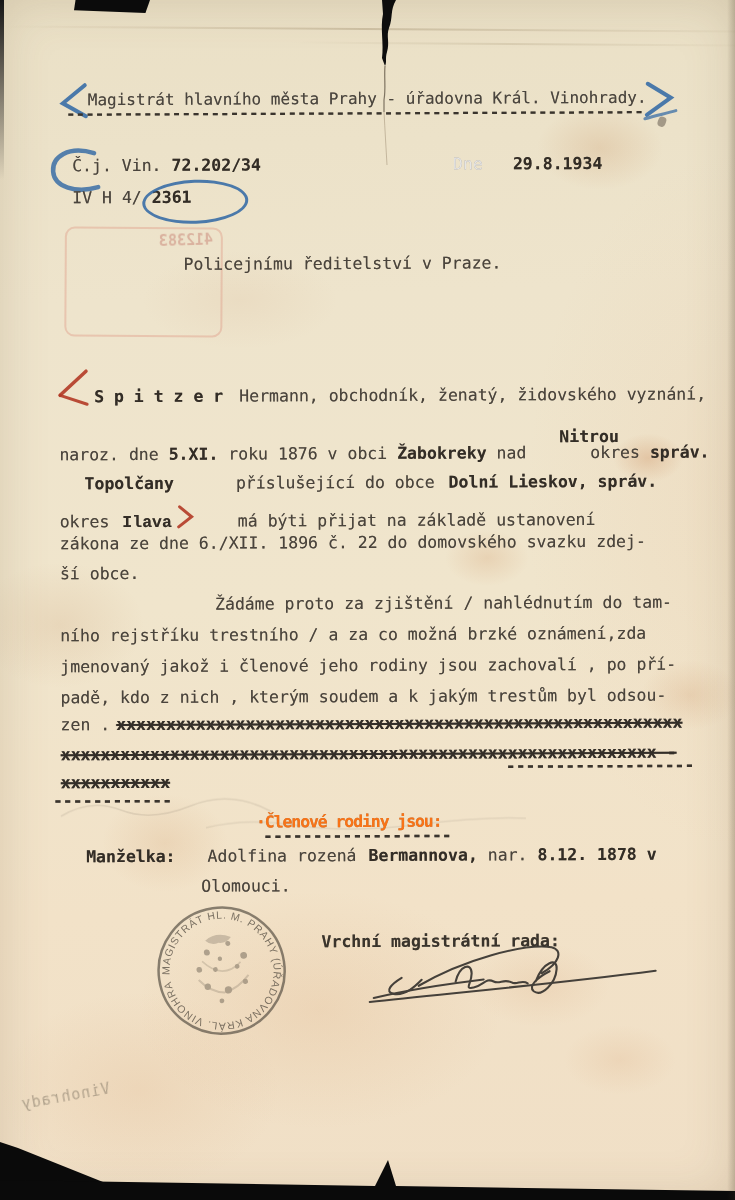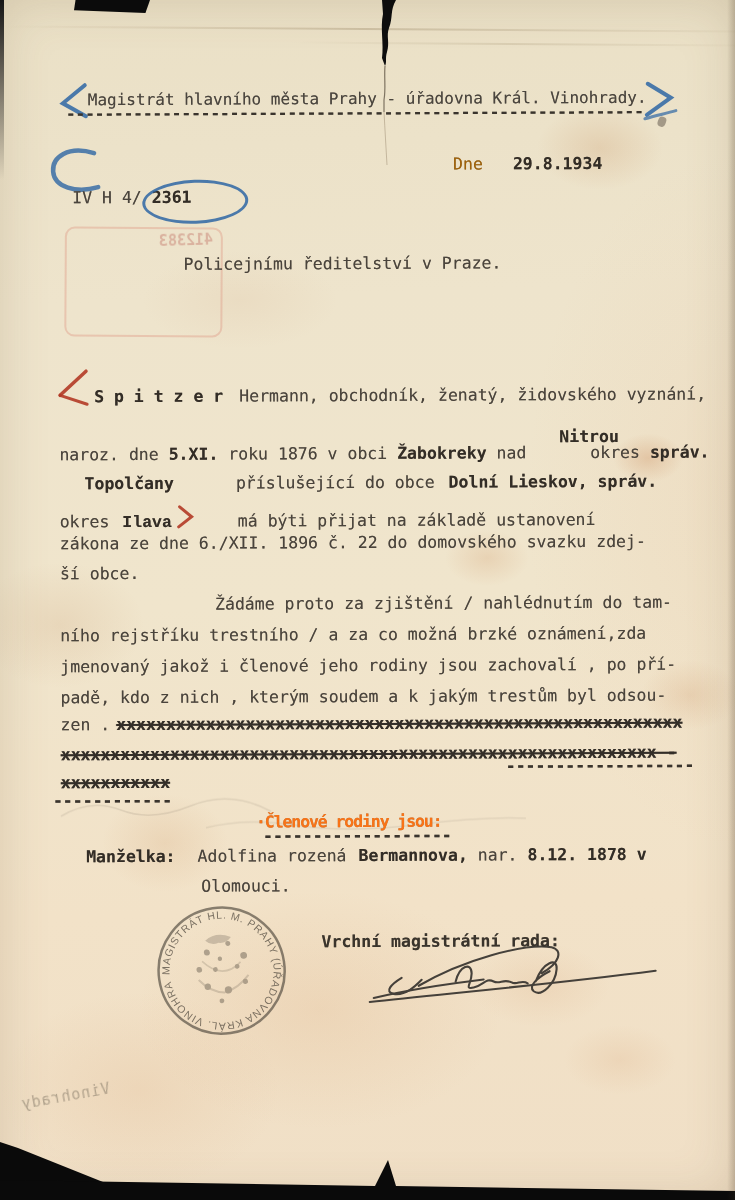--- a/index.html
+++ b/index.html
@@ -18,21 +18,21 @@
       radial-gradient(ellipse 300px 500px at 735px 500px, rgba(225,170,130,.12), transparent 70%),
       radial-gradient(ellipse 100px 60px at 540px 985px, rgba(210,150,100,.15), transparent 70%),
       radial-gradient(ellipse 80px 50px at 620px 1060px, rgba(210,150,100,.15), transparent 70%),
       radial-gradient(ellipse 140px 70px at 240px 300px, rgba(200,150,110,.10), transparent 70%),
       linear-gradient(178deg,#eae0c6 0%,#eee4cc 25%,#f0e5cc 50%,#f2e2c8 75%,#f0dfc6 100%);
     box-shadow: inset 0 0 50px rgba(120,95,60,.20);}
   .content{position:absolute;inset:0;transform:rotate(-0.25deg);}
   .t{position:absolute;white-space:nowrap;font-size:16.5px;line-height:20px;color:#4a443c;
      text-shadow:0 0 .5px rgba(74,68,60,.55);}
   .b{font-weight:700;color:#332d26;}
-  .fade{color:#a16207;}
+  .fade{color:#e5e5e5;}
   .xx{font-weight:700;letter-spacing:0;text-decoration:line-through;
       text-decoration-thickness:2px;color:#332e28;}
   .dsh{font-weight:700;color:#3a342d;}
   .crease{position:absolute;height:2px;transform:rotate(.4deg);
       background:linear-gradient(to right,rgba(150,130,95,0),rgba(150,130,95,.35),rgba(150,130,95,.05));}
   .blackshape{position:absolute;background:#0b0b0b;}
   .faintbox{position:absolute;left:66px;top:226px;width:154px;height:106px;
       border:2px solid rgba(225,160,140,.45);border-radius:10px;transform:rotate(.6deg);}
   .mirror{display:inline-block;transform:scale(-1,1) rotate(2deg);filter:blur(.5px);}
   .oval{position:absolute;left:144px;top:179px;width:100px;height:38px;
@@ -59,20 +59,21 @@
     <div class="t" style="left:90px;top:89px;font-size:16px;color:#4a453e;">Magistrát hlavního města Prahy - úřadovna Král. Vinohrady.</div>
     <svg style="left:645px;top:81px;" width="36" height="46" viewBox="0 0 36 46">
       <path d="M 5,4 L 28,18 L 4,35" fill="none" stroke="#2e66a4" stroke-width="4" stroke-linecap="round" opacity=".85"></path>
       <path d="M 2,39 C 12,36 22,34 33,31" fill="none" stroke="#2e66a4" stroke-width="3" stroke-linecap="round" opacity=".7"></path>
     </svg>
     <div class="t dsh" style="left:68px;top:103px;font-size:16px;">------------------------------------------------------------</div>
 
     <svg style="left:50px;top:144px;" width="56" height="50" viewBox="0 0 56 50">
       <path d="M 46,8 C 20,0 4,12 5,26 C 6,42 28,48 50,42" fill="none" stroke="#2e66a4" stroke-width="4.5" stroke-linecap="round" opacity=".8"></path>
     </svg>
+    <div class="t" style="left:74px;top:155px;"><span>Č.j. Vin.</span><span class="b" style="margin-left:10px;">72.202/34</span></div>
     <div class="t" style="left:455px;top:155px;"><span class="fade">Dne</span><span class="b" style="margin-left:30px;">29.8.1934</span></div>
     <div class="t" style="left:74px;top:187px;"><span>IV H 4/</span><span class="b" style="margin-left:10px;">2361</span></div>
     <div class="oval"></div>
 
     <div class="faintbox">
       <span class="mirror" style="position:absolute;right:8px;top:2px;font-size:15px;font-weight:700;color:rgba(200,130,115,.5);">412383</span>
     </div>
 
     <div class="t" style="left:185px;top:254px;">Policejnímu ředitelství v Praze.</div>
 
@@ -105,21 +106,21 @@
     <div class="t xx" style="left:60px;top:772px;">xxxxxxxxxxx</div>
     <div class="t dsh" style="left:52px;top:790px;">------------</div>
 
     <svg class="ghost" style="left:55px;top:775px;" width="560" height="60" viewBox="0 0 560 60">
       <path d="M 5,40 q 30,-18 60,-6 t 70,-4 t 80,6" fill="none" stroke="rgba(120,110,95,.35)" stroke-width="1.5"></path>
       <path d="M 150,52 q 40,-10 90,-2 t 120,0 t 110,-6" fill="none" stroke="rgba(120,110,95,.3)" stroke-width="1.5"></path>
     </svg>
 
     <div class="t" style="left:255px;top:812px;letter-spacing:-1.1px;font-weight:700;color:#f97316;">·Členové rodiny jsou:</div>
     <div class="t dsh" style="left:262px;top:826px;">-------------------</div>
-    <div class="t" style="left:85px;top:846px;"><span class="b">Manželka:</span><span style="margin-left:22px;">Adolfina rozená</span><span class="b" style="margin-left:12px;">Bermannova,</span>&nbsp;<span>nar.</span>&nbsp;<span class="b">8.12. 1878</span>&nbsp;<span class="b">v</span></div>
+    <div class="t" style="left:85px;top:846px;"><span class="b">Manželka:</span><span style="margin-left:32px;">Adolfina rozená</span><span class="b" style="margin-left:12px;">Bermannova,</span>&nbsp;<span>nar.</span>&nbsp;<span class="b">8.12. 1878</span>&nbsp;<span class="b">v</span></div>
     <div class="t" style="left:200px;top:876px;">Olomouci.</div>
 
     <div class="t" style="left:320px;top:932px;font-weight:700;color:#3a342c;">Vrchní magistrátní rada:</div>
 
     <svg class="sealwrap" style="left:150px;top:900px;transform:rotate(-8deg);" width="140" height="140" viewBox="0 0 140 140">
       <circle cx="70" cy="70" r="63" fill="none" stroke="rgba(75,68,58,.75)" stroke-width="2.5"></circle>
       <g opacity=".5" fill="#574f43">
         <circle cx="64" cy="68" r="2.4"></circle>
           <circle cx="86" cy="68" r="2.4"></circle>
         <circle cx="58" cy="50" r="3"></circle>

